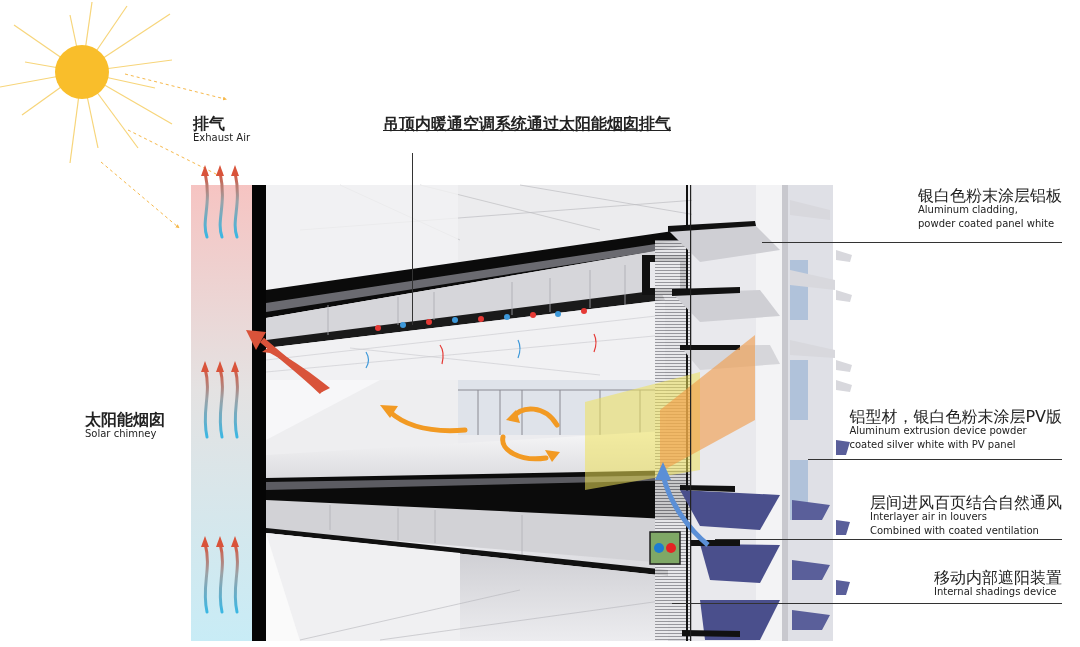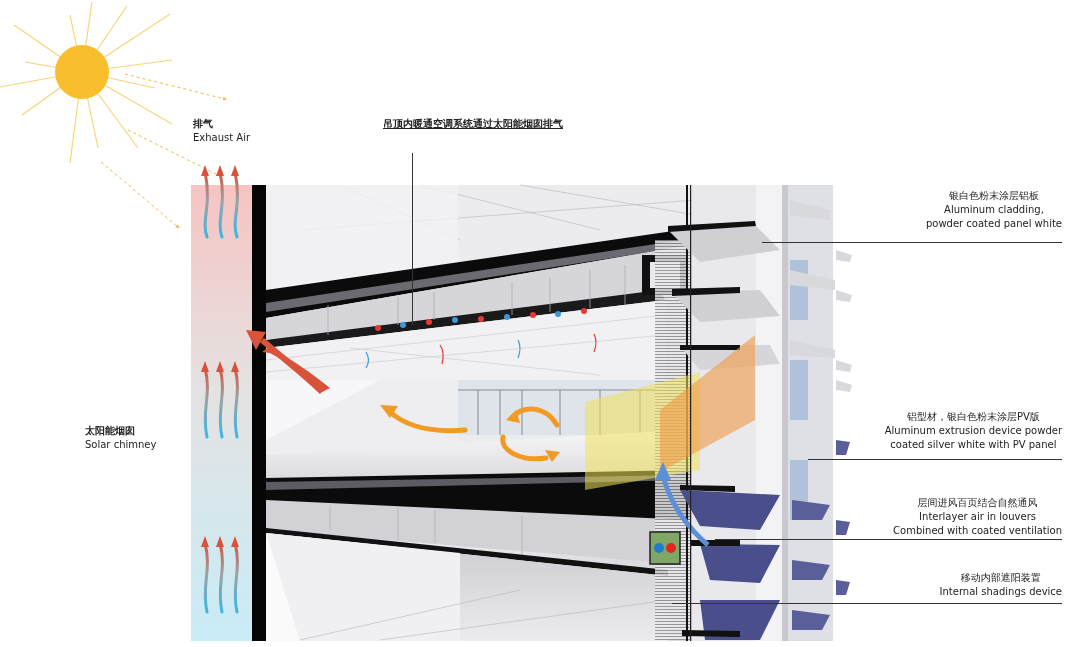--- a/index.html
+++ b/index.html
@@ -1,19 +1,19 @@
 <!DOCTYPE html>
 <html><head>
 <meta charset="utf-8">
 <style>
   html,body{margin:0;padding:0;background:#fff;}
   body{width:1080px;height:647px;position:relative;overflow:hidden;font-family:"DejaVu Sans","Liberation Sans",sans-serif;}
   .label{position:absolute;font-size:10px;line-height:14px;color:#222;}
-  .label .cn{font-weight:bold;font-size:10px;}
-  .label.right{text-align:center;}
+  .label .cn{font-weight:bold;font-size:16px;}
+  .label.right{text-align:left;}
   .label.right .cn{font-weight:normal;}
   .leader{position:absolute;height:1px;background:#333;}
   .vleader{position:absolute;width:1px;background:#333;}
   svg{position:absolute;left:0;top:0;}
 </style>
 </head>
 <body>
 
 <svg width="1080" height="647" viewBox="0 0 1080 647">
   <defs>
@@ -281,21 +281,21 @@
 
 <div class="label" style="left:193px;top:117px;">
   <div class="cn">排气</div>
   <div>Exhaust Air</div>
 </div>
 
 <div class="label" style="left:383px;top:117px;text-decoration:underline;">
   <div class="cn">吊顶内暖通空调系统通过太阳能烟囱排气</div>
 </div>
 
-<div class="label" style="left:85px;top:413px;margin-top:11px;">
+<div class="label" style="left:85px;top:413px;">
   <div class="cn">太阳能烟囱</div>
   <div>Solar chimney</div>
 </div>
 
 <div class="label right" style="right:18px;top:189px;">
   <div class="cn">银白色粉末涂层铝板</div>
   <div>Aluminum cladding,</div>
   <div>powder coated panel white</div>
 </div>
 

